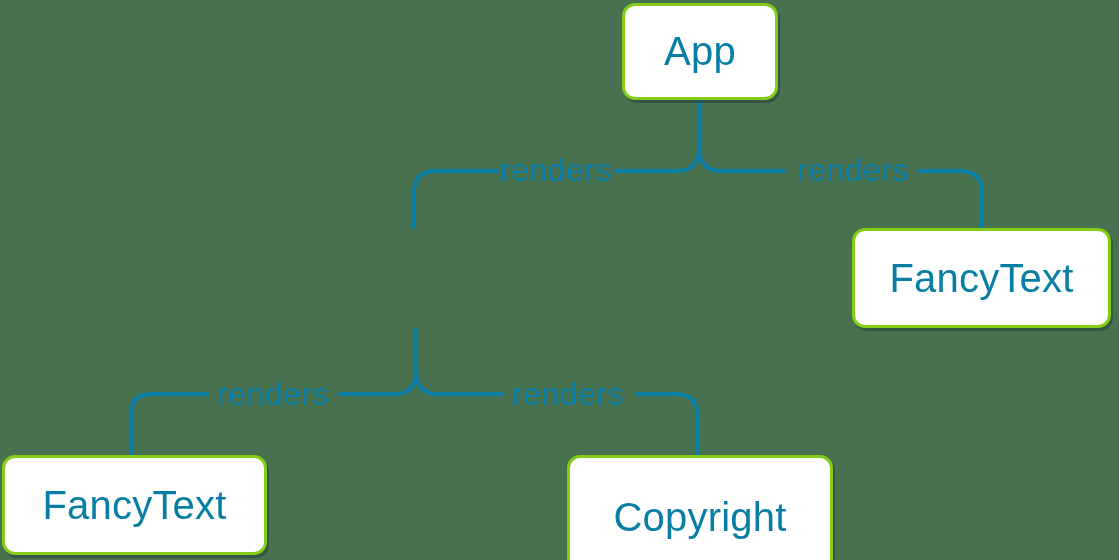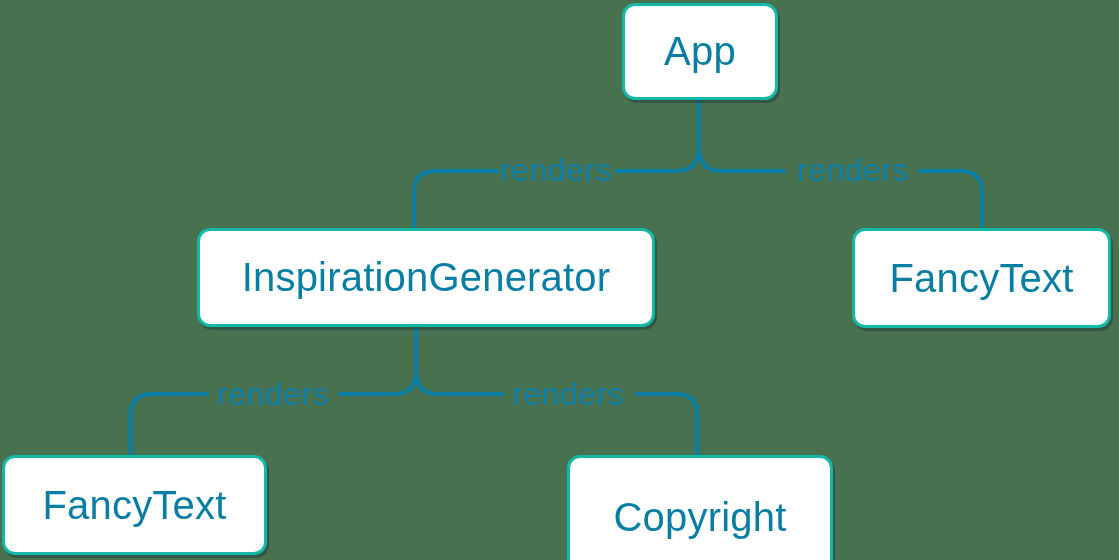--- a/index.html
+++ b/index.html
@@ -28,21 +28,21 @@
   }
   svg.connectors path {
     fill: none;
     stroke: #0b7ea6;
     stroke-width: 4;
     stroke-linecap: round;
   }
   .node {
     position: absolute;
     background: #ffffff;
-    border: 3px solid #14b8a6;
+    border: 3px solid #84cc16;
     border-radius: 13px;
     box-shadow: 2px 3px 0 rgba(30, 50, 58, 0.45);
     display: flex;
     align-items: center;
     justify-content: center;
     box-sizing: border-box;
   }
   .node .node-label {
     color: #087ea4;
     font-size: 40px;
@@ -86,23 +86,20 @@
     <path d="M416 371 Q416 394 394 394 H340"></path>
     <path d="M416 371 Q416 394 438 394 H502"></path>
     <path d="M207 394 H152 Q131 394 131 414 V454"></path>
     <path d="M637 394 H676 Q697 394 697 414 V454"></path>
   </svg>
 
   <div class="node node-app">
     <span class="node-label">App</span>
   </div>
 
-  <div class="node node-inspiration">
-    <span class="node-label">InspirationGenerator</span>
-  </div>
 
   <div class="node node-fancytext-right">
     <span class="node-label">FancyText</span>
   </div>
 
   <div class="node node-fancytext-left">
     <span class="node-label">FancyText</span>
   </div>
 
   <div class="node node-copyright">

